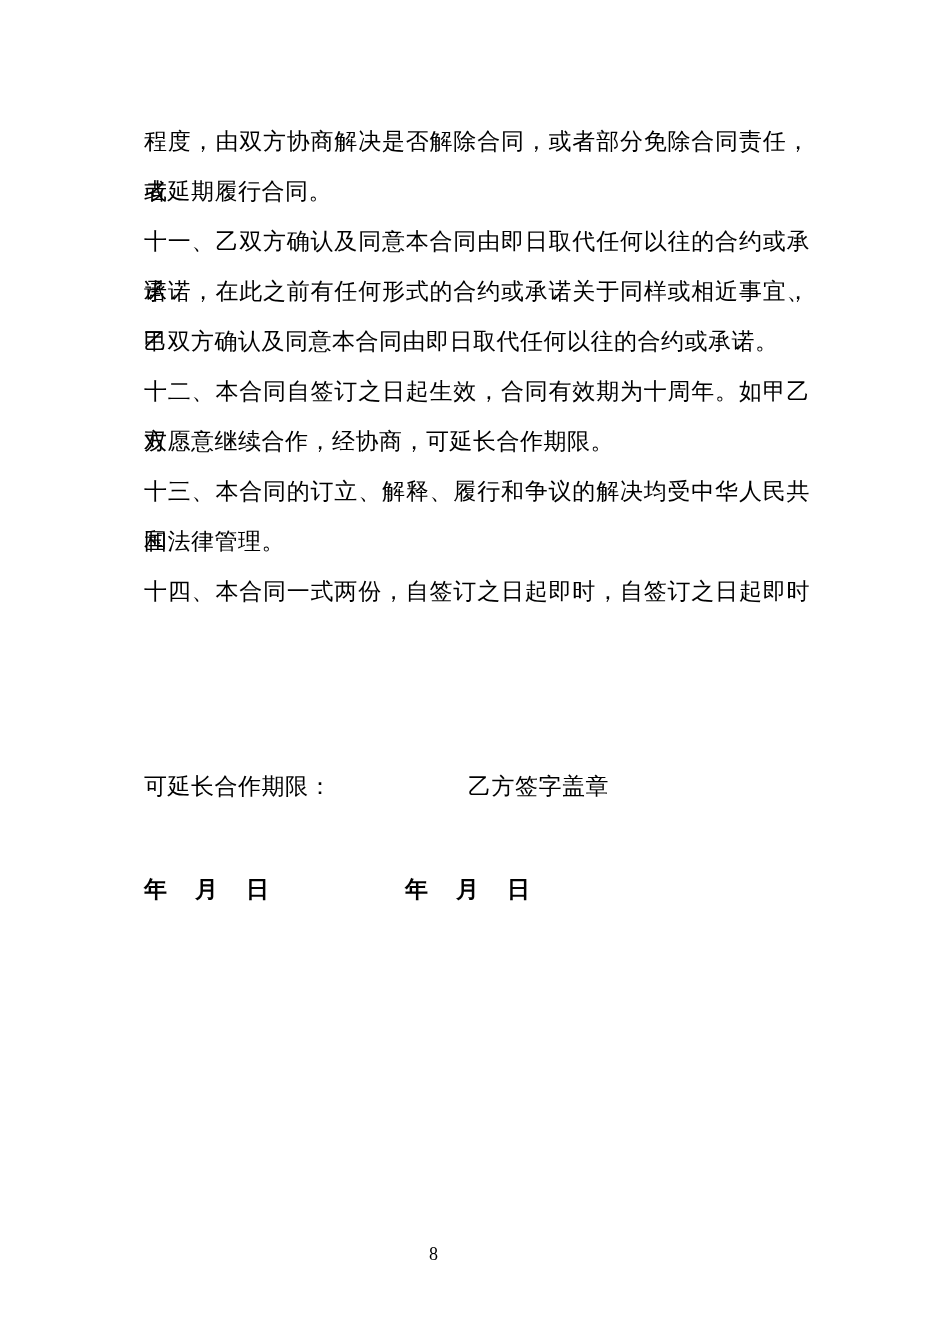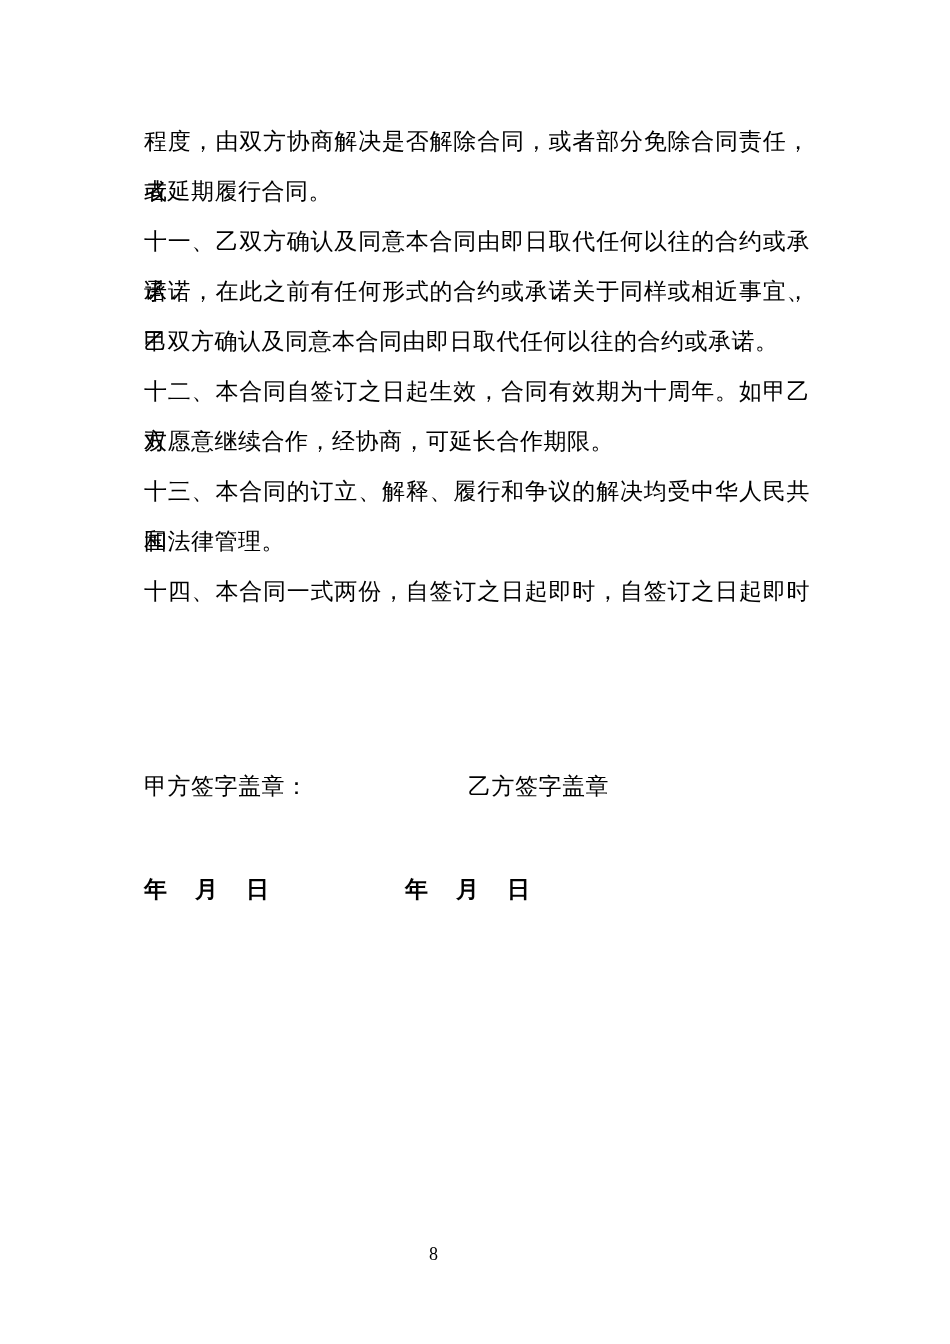--- a/index.html
+++ b/index.html
@@ -80,21 +80,21 @@
     <div class="line justify">承诺，在此之前有任何形式的合约或承诺关于同样或相近事宜，甲</div>
     <div class="line">乙双方确认及同意本合同由即日取代任何以往的合约或承诺。</div>
     <div class="line justify">十二、本合同自签订之日起生效，合同有效期为十周年。如甲乙双</div>
     <div class="line">方愿意继续合作，经协商，可延长合作期限。</div>
     <div class="line justify">十三、本合同的订立、解释、履行和争议的解决均受中华人民共和</div>
     <div class="line">国法律管理。</div>
     <div class="line justify">十四、本合同一式两份，自签订之日起即时，自签订之日起即时</div>
   </div>
 
   <div class="signature-row">
-    <span class="sig-a">甲方签字盖章：</span>
+    <span class="sig-a">可延长合作期限：</span>
     <span class="sig-b">乙方签字盖章</span>
   </div>
 
   <div class="date-row">
     <span class="date-a">年月日</span>
     <span class="date-b">年月日</span>
   </div>
 
   <div class="page-number">8</div>
 

